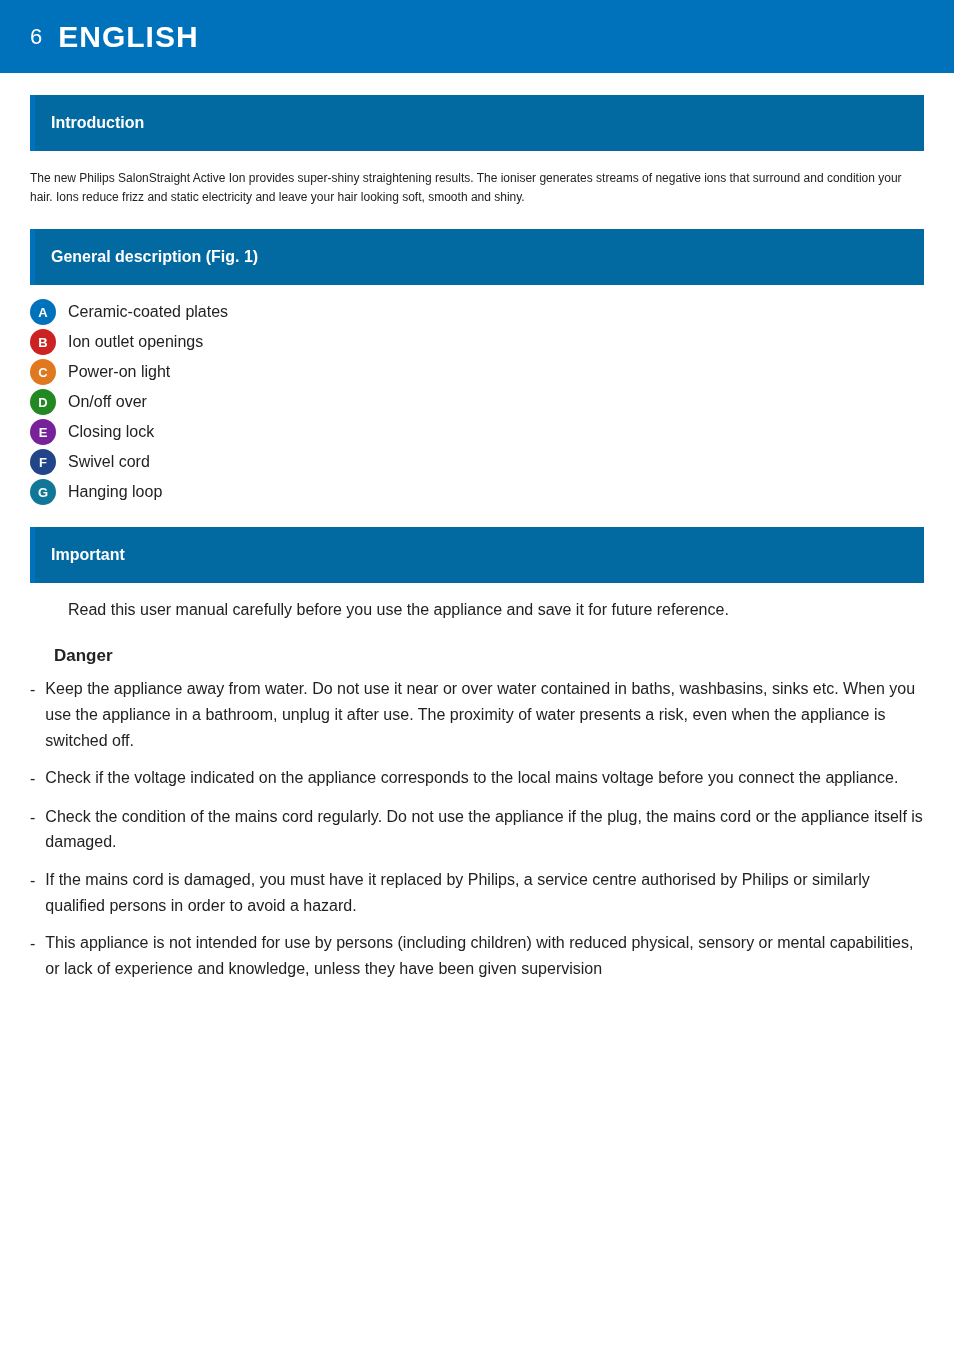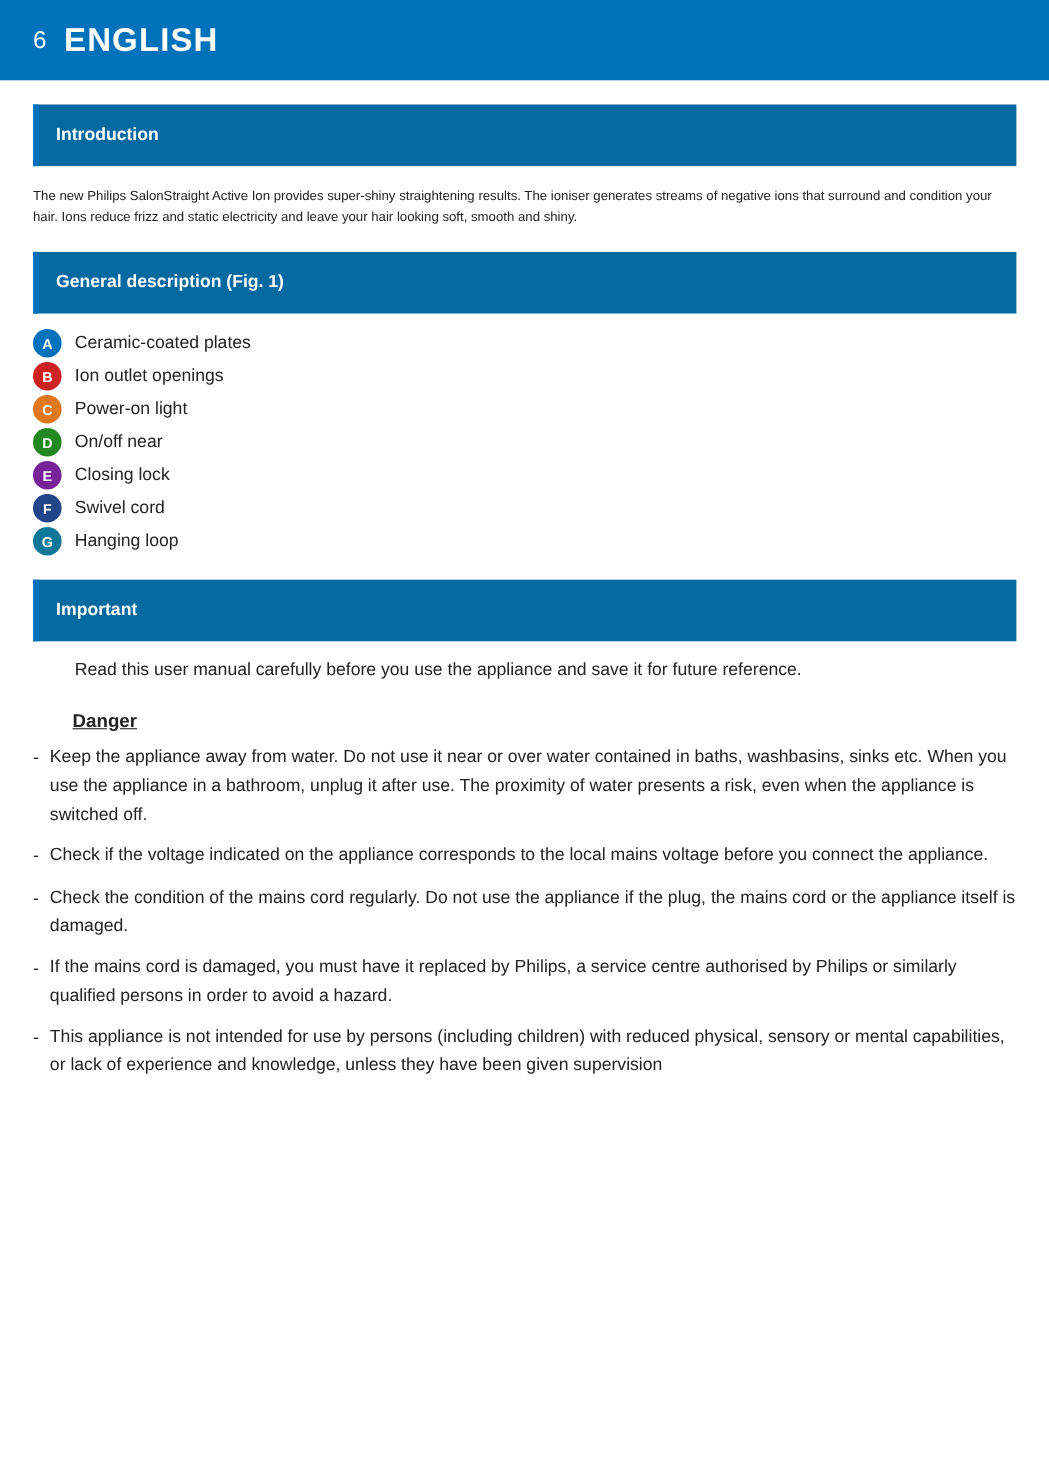--- a/index.html
+++ b/index.html
@@ -94,22 +94,21 @@
     .section-content {
       font-size: 16px;
       line-height: 1.6;
       margin-bottom: 8px;
       margin-left: 38px;
     }
 
     .subsection-title {
       font-weight: bold;
       font-size: 17px;
-      margin: 20px 0 8px 36px;
-      text-decoration: underline;
+      margin: 20px 0 8px 24px;
     }
 
     .bullet-list {
       list-style: none;
       margin: 0;
       padding: 0;
     }
 
     .bullet-list li {
       display: flex;
@@ -152,21 +151,21 @@
     <li>
       <span class="badge badge-red">B</span>
       <span>Ion outlet openings</span>
     </li>
     <li>
       <span class="badge badge-orange">C</span>
       <span>Power-on light</span>
     </li>
     <li>
       <span class="badge badge-green">D</span>
-      <span>On/off near</span>
+      <span>On/off over</span>
     </li>
     <li>
       <span class="badge badge-purple">E</span>
       <span>Closing lock</span>
     </li>
     <li>
       <span class="badge badge-darkblue">F</span>
       <span>Swivel cord</span>
     </li>
     <li>

